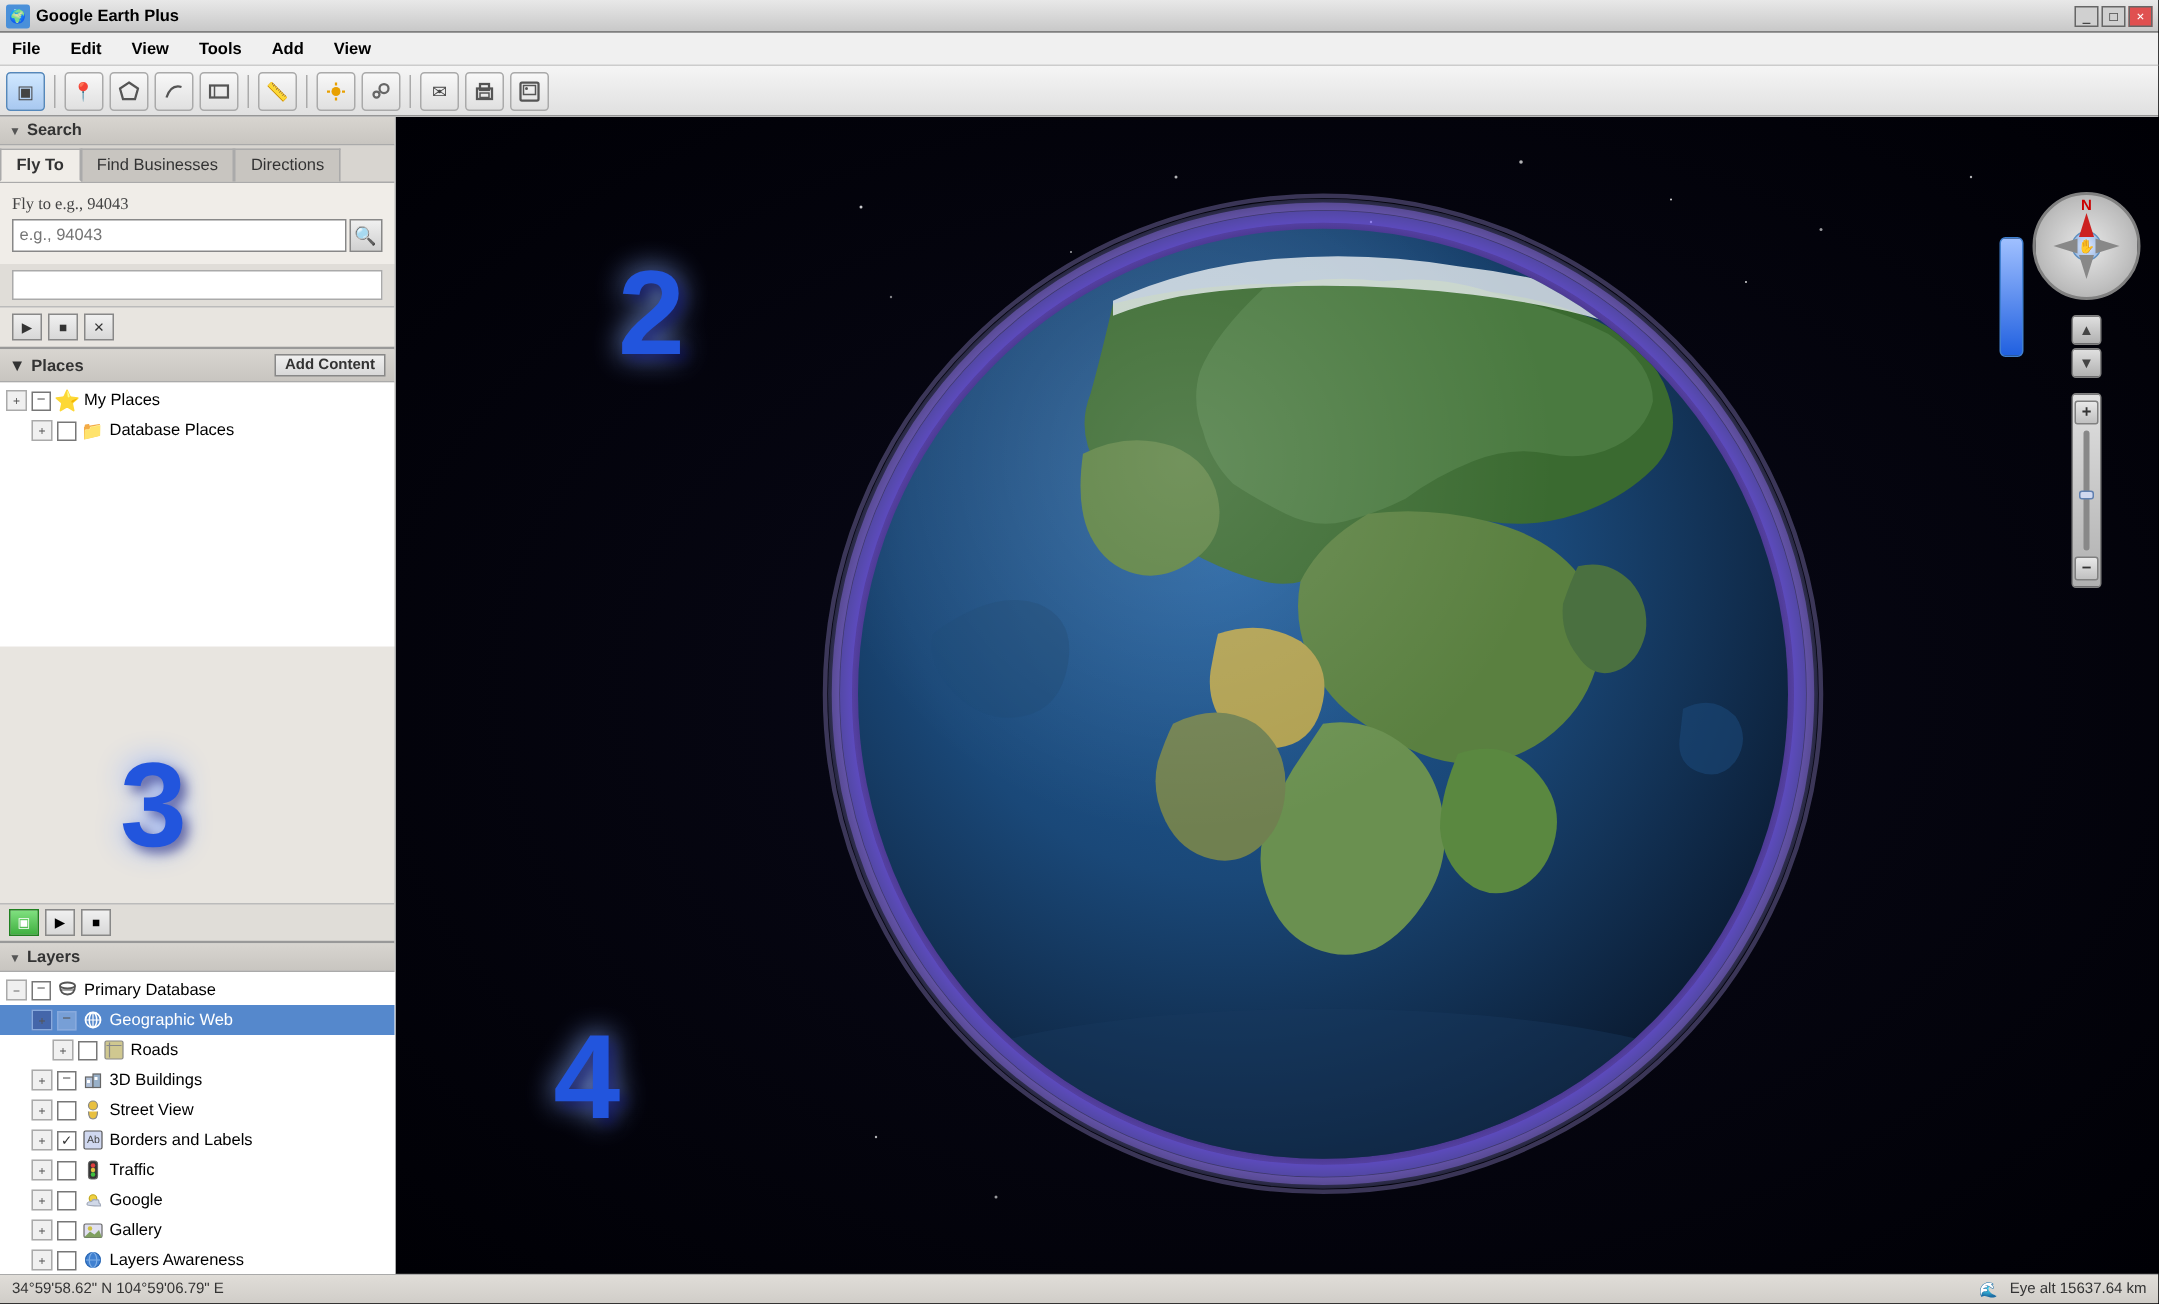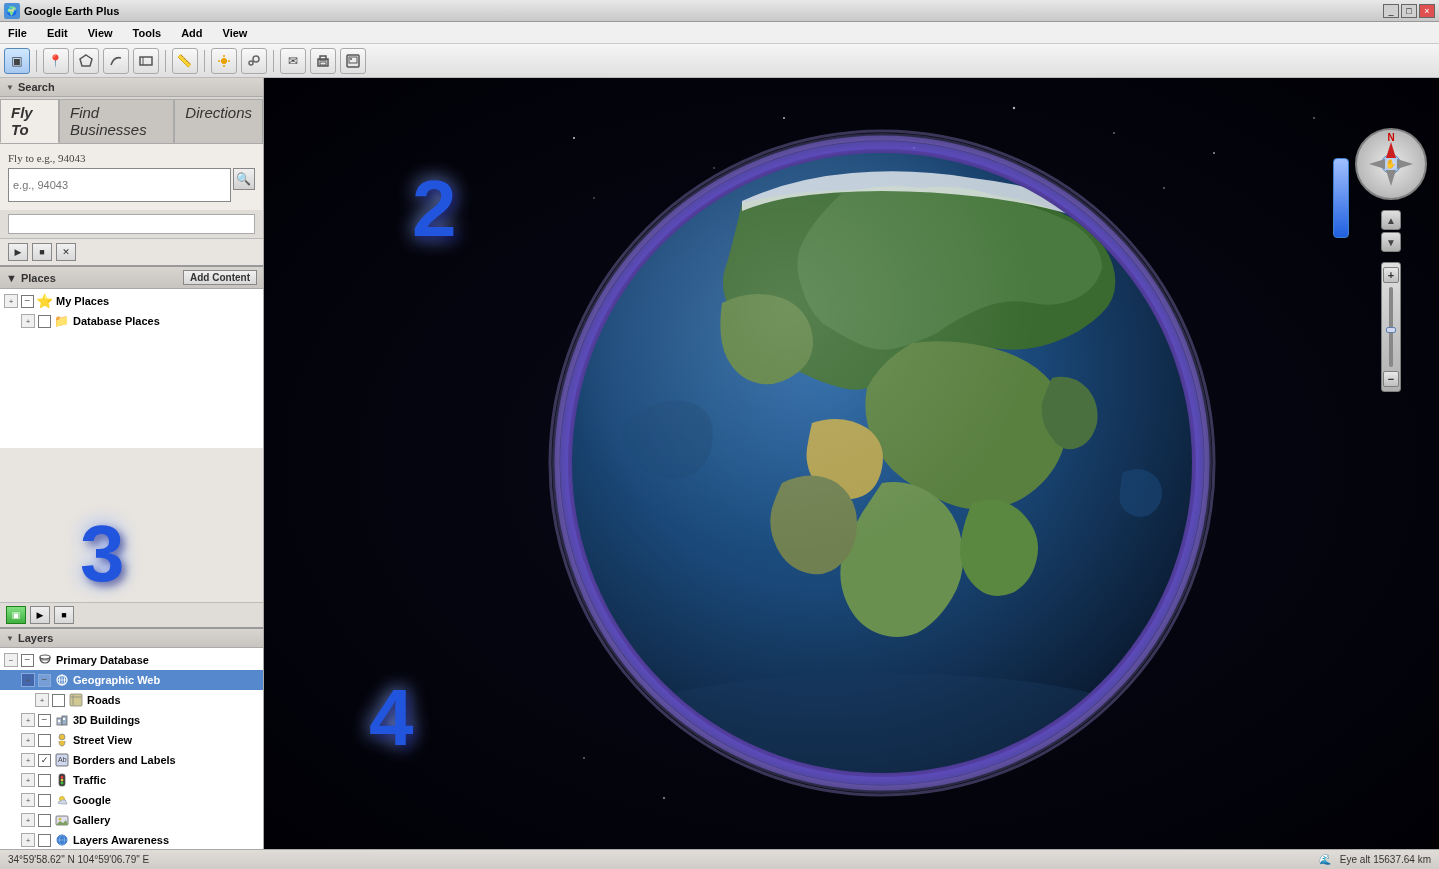--- a/index.html
+++ b/index.html
@@ -91,41 +91,40 @@
       cursor: pointer;
     }
     .panel-header .arrow { font-size: 8px; color: #555; }
     .search-tabs {
       display: flex;
       background: #d8d5d0;
       border-bottom: 1px solid #aaa;
     }
     .search-tab {
       padding: 4px 10px;
-      font-size: 15px;
+      font-size: 11px;
       cursor: pointer;
       border: 1px solid #aaa;
       border-bottom: none;
       background: #c8c5c0;
       color: #333;
       margin-top: 2px;
-      font-style: italic;
     }
     .search-tab.active {
       background: #f0ede8;
       border-bottom: 1px solid #f0ede8;
       z-index: 1;
       font-weight: bold;
     }
     .search-body { padding: 8px; background: #f0ede8; }
     .search-label { font-size: 11px; color: #444; margin-bottom: 4px; font-family: Liberation Serif, serif; }
     .search-input-row { display: flex; gap: 2px; }
     .search-input {
       flex: 1;
-      height: 34px;
+      height: 22px;
       border: 1px solid #888;
       background: #fff;
       padding: 0 4px;
       font-size: 11px;
     }
     .search-go-btn {
       width: 22px; height: 22px;
       background: linear-gradient(to bottom, #f0f0f0, #d0d0d0);
       border: 1px solid #888;
       display: flex; align-items: center; justify-content: center;
@@ -194,21 +193,21 @@
     }
     .tree-item {
       display: flex;
       align-items: center;
       padding: 2px 4px;
       gap: 3px;
       cursor: pointer;
       font-size: 11px;
     }
     .tree-icon { width: 16px; height: 16px; flex-shrink: 0; display: flex; align-items: center; justify-content: center; font-size: 12px; }
-    .tree-label { font-size: 11px; color: #000; font-weight: bold; }
+    .tree-label { font-size: 11px; color: #000; }
     .folder-icon { color: #d4a020; }
     .places-controls {
       display: flex;
       align-items: center;
       padding: 3px 6px;
       gap: 4px;
       background: #e0ddd8;
       border-top: 1px solid #bbb;
     }
     .places-ctrl-btn {

